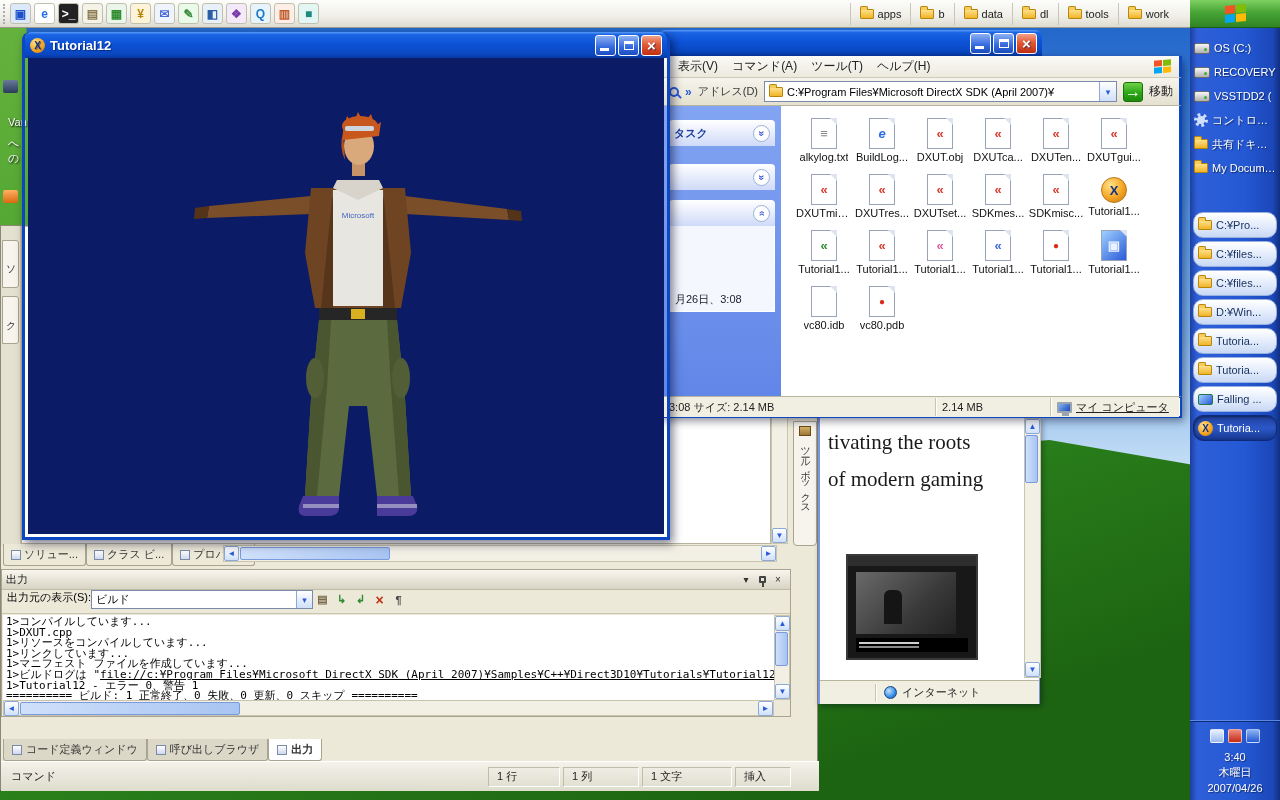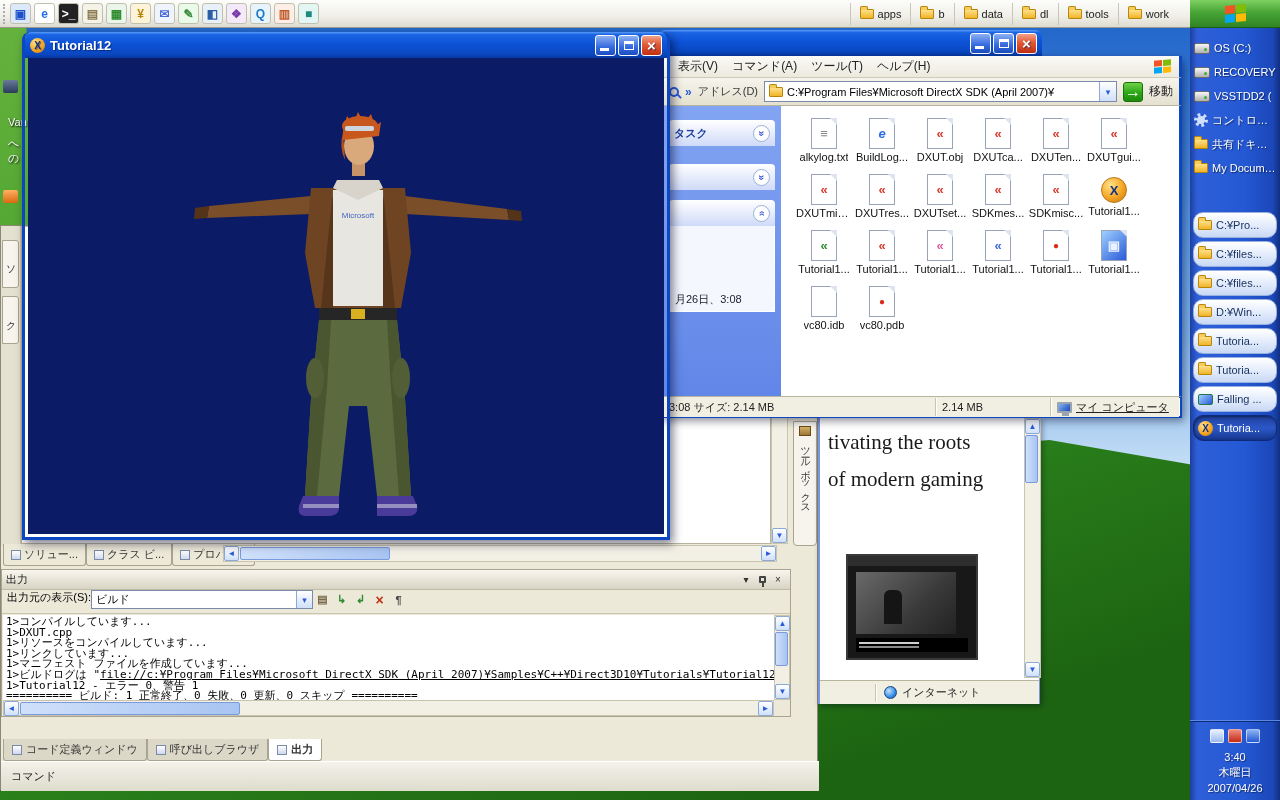--- a/index.html
+++ b/index.html
@@ -397,20 +397,26 @@
           <i class="tabicon"></i>
           <span>呼び出しブラウザ</span>
         </span>
         <span class="btab active">
           <i class="tabicon"></i>
           <span>出力</span>
         </span>
       </div>
     <div id="vs-statusbar">
       <span class="vs-st-mode">コマンド</span>
+      <span id="vs-status-fields">
+          <span class="vs-st-cell">1 行</span>
+          <span class="vs-st-cell">1 列</span>
+          <span class="vs-st-cell">1 文字</span>
+          <span class="vs-st-cell">挿入</span>
+        </span>
     </div>
   </div>
 
   <div id="browser-window" class="win">
     <div class="headline" style="padding-top:6px">tivating the roots</div>
     <div class="headline">of modern gaming</div>
     <div id="video-player">
       <div class="vp-top"></div>
       <div class="vp-img"></div>
       <div class="vp-fig"></div>

